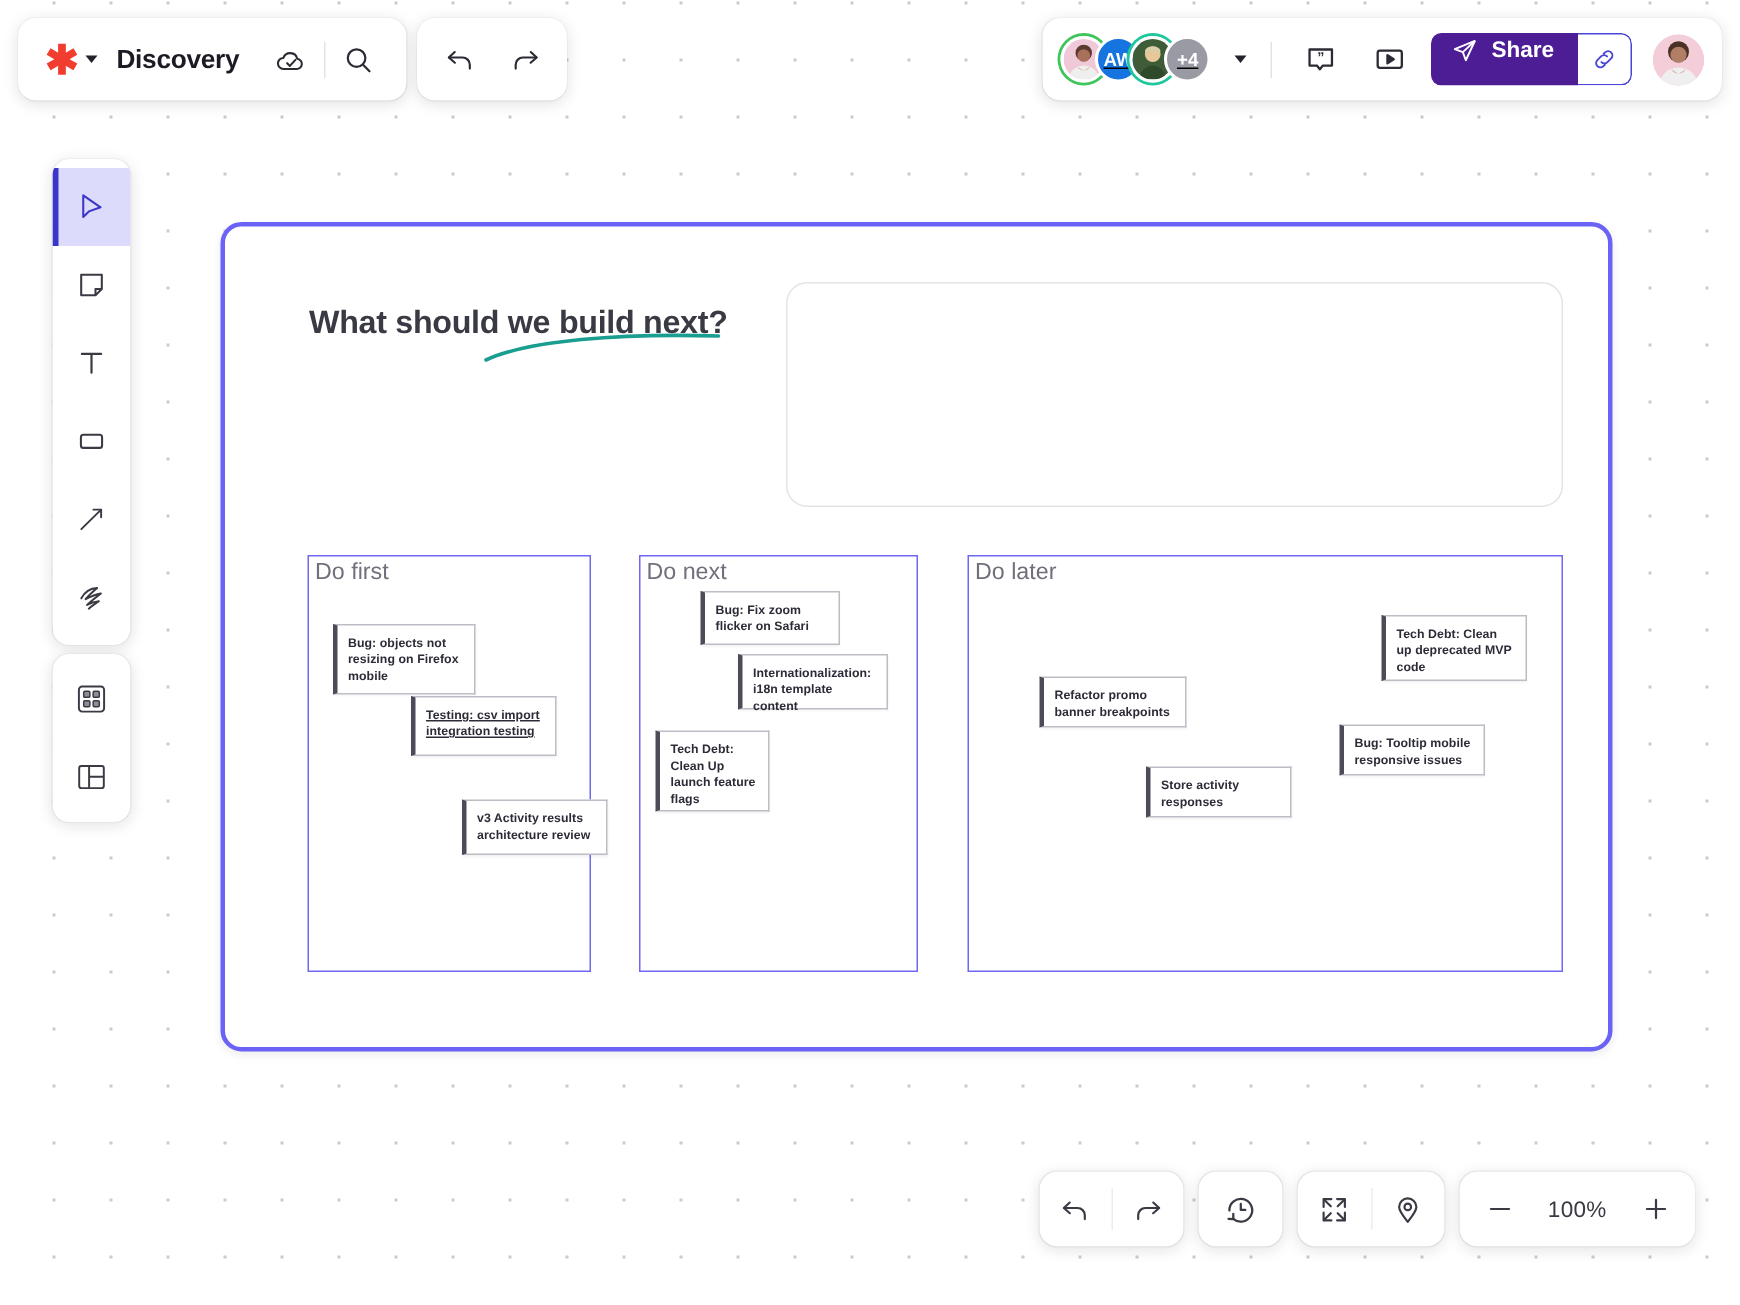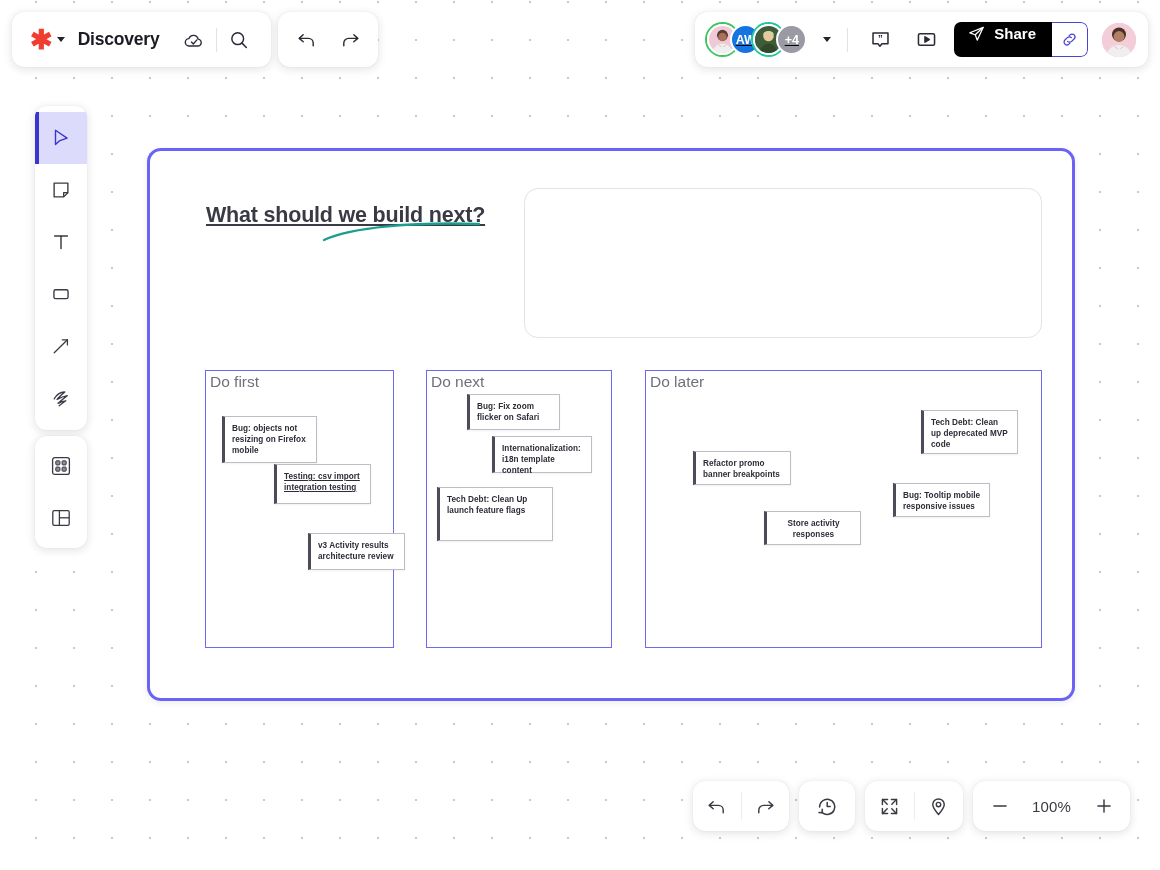--- a/index.html
+++ b/index.html
@@ -50,21 +50,21 @@
     font-size: 12.5px; font-weight: 700; color: #fff; overflow: hidden;
   }
   .av.ring-green { box-shadow: 0 0 0 2px #3ec55c; }
   .av.ring-teal  { box-shadow: 0 0 0 2px #1fc79b; }
   .av-img { width: 100%; height: 100%; display: block; }
   .av-more { background: #9a9aa5; margin-right: 0; box-shadow: none; }
   .av-aw { background: #1574e0; }
   .avatar-caret { margin-left: 16px; cursor: pointer; }
   .share-grp { display: flex; align-items: stretch; height: 35px; border-radius: 7px; overflow: hidden; margin-left: 2px; }
   .share-btn {
-    background: #000000; color: #fff; display: flex; align-items: center; gap: 8px;
+    background: #4c1d95; color: #fff; display: flex; align-items: center; gap: 8px;
     padding: 0 16px 12px 13px; font-size: 15px; font-weight: 700; cursor: pointer;
   }
   .link-btn {
     background: #fff; border: 1.5px solid #4945d6; border-left: none;
     width: 36px; display: flex; align-items: center; justify-content: center; cursor: pointer;
     border-radius: 0 7px 7px 0;
   }
   .me-avatar { width: 34px; height: 34px; border-radius: 50%; overflow: hidden; margin-left: 8px; cursor: pointer; background: #e9c5cf; }
 
   
@@ -85,21 +85,21 @@
   .zoom-label { font-size: 15px; color: #3a3a44; min-width: 56px; text-align: center; cursor: pointer; letter-spacing: .2px; }
 
   
   #frame {
     position: absolute; left: 147px; top: 148px; width: 928px; height: 553px;
     background: #fff; border: 3px solid #6b63f5; border-radius: 14px;
     box-shadow: 0 2px 6px rgba(20,20,50,.08);
   }
   #frame-title {
     position: absolute; left: 56px; top: 52px;
-    font-size: 21.5px; font-weight: 700; color: #3a3a44; letter-spacing: -.2px; white-space: nowrap; text-decoration: underline;
+    font-size: 21.5px; font-weight: 700; color: #3a3a44; letter-spacing: -.2px; white-space: nowrap;
   }
   #title-swoosh { position: absolute; left: 172px; top: 70px; }
   #blank-shape {
     position: absolute; left: 374px; top: 37px; width: 518px; height: 150px;
     background: #fff; border: 1.4px solid #e3e3e8; border-radius: 14px;
   }
 
   
   .column { position: absolute; background: #fff; border: 1.3px solid #6f68f2; }
   .col-head {
@@ -132,28 +132,28 @@
         <div class="column" style="left: 55px; top: 219px; width: 189px; height: 278px;">
           <div class="col-head">Do first</div>
           <div class="note" style="left: 16px; top: 45px; width: 95px; height: 47px;">Bug: objects not resizing on Firefox mobile</div>
           <div class="note" style="left: 68px; top: 93px; width: 97px; height: 40px; text-decoration: underline;">Testing: csv import integration testing</div>
           <div class="note" style="left: 102px; top: 162px; width: 97px; height: 37px;">v3 Activity results architecture review</div>
         </div>
         <div class="column" style="left: 276px; top: 219px; width: 186px; height: 278px;">
           <div class="col-head">Do next</div>
           <div class="note" style="left: 40px; top: 23px; width: 93px; height: 36px;">Bug: Fix zoom flicker on Safari</div>
           <div class="note" style="left: 65px; top: 65px; width: 100px; height: 37px;">Internationalization: i18n template content</div>
-          <div class="note" style="left: 10px; top: 116px; width: 116px; height: 54px;">Tech Debt: Clean Up launch feature flags</div>
+          <div class="note" style="left: 10px; top: 116px; width: 76px; height: 54px;">Tech Debt: Clean Up launch feature flags</div>
         </div>
         <div class="column" style="left: 495px; top: 219px; width: 397px; height: 278px;">
           <div class="col-head">Do later</div>
           <div class="note" style="left: 47px; top: 80px; width: 98px; height: 34px;">Refactor promo banner breakpoints</div>
           <div class="note" style="left: 275px; top: 39px; width: 97px; height: 44px;">Tech Debt: Clean up deprecated MVP code</div>
           <div class="note" style="left: 247px; top: 112px; width: 97px; height: 34px;">Bug: Tooltip mobile responsive issues</div>
-          <div class="note" style="left: 118px; top: 140px; width: 97px; height: 34px; text-align: center;">Store activity responses</div>
+          <div class="note" style="left: 118px; top: 140px; width: 97px; height: 34px;">Store activity responses</div>
         </div>
       </div>
   </div>
 
   <div class="panel" id="header-left">
     <div class="logo-wrap">
       <span class="asterisk">✱</span>
       <span class="caret"></span>
     </div>
     <div class="board-title">Discovery</div>

